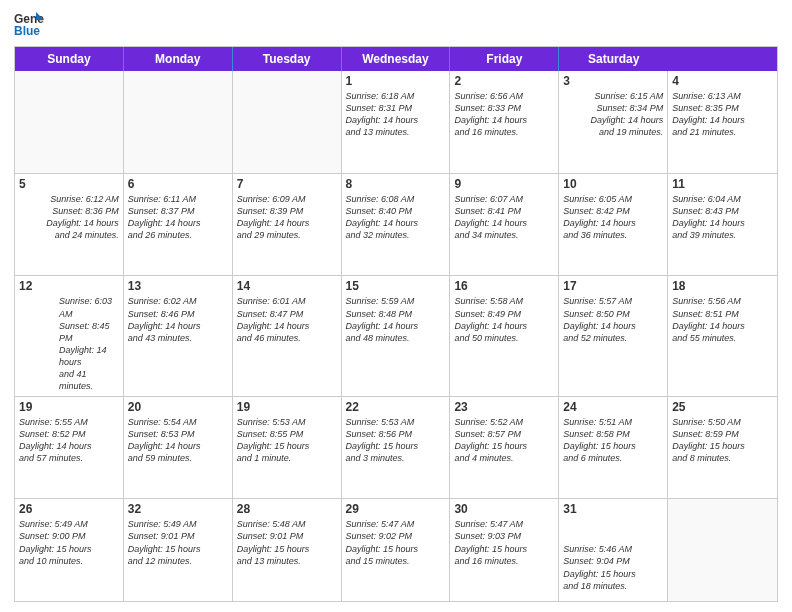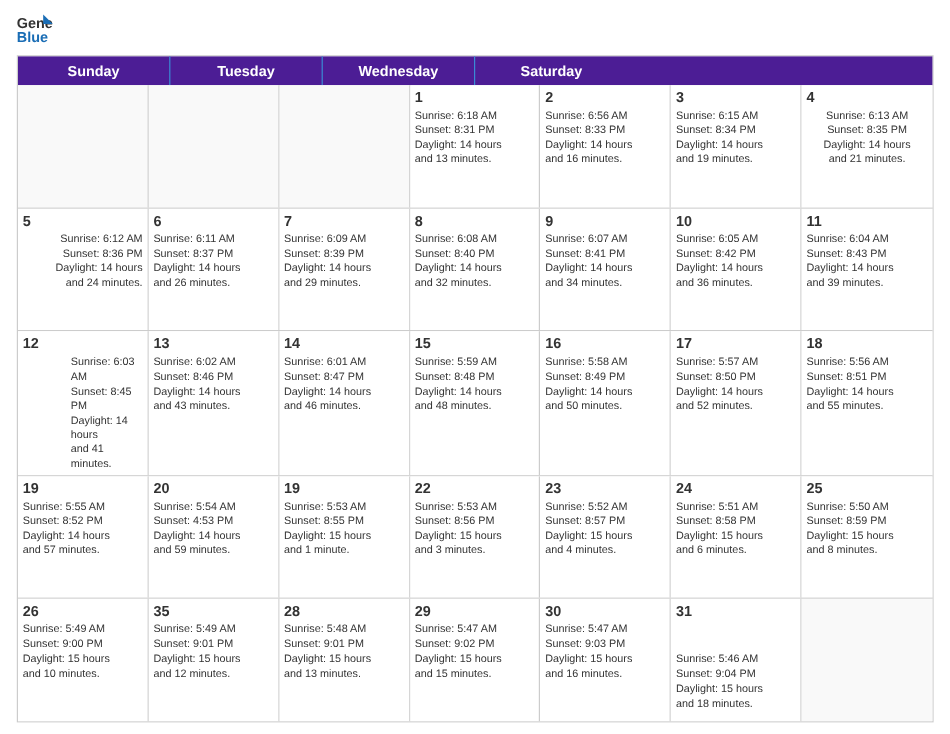--- a/index.html
+++ b/index.html
@@ -46,22 +46,22 @@
       color: #555;
     }
     .calendar {
       flex: 1;
       display: flex;
       flex-direction: column;
       border: 1px solid #ccc;
     }
     .cal-header {
       display: grid;
-      grid-template-columns: repeat(6, 1fr);
-      background: #4c1d95;
+      grid-template-columns: repeat(7, 1fr);
+      background: #6d28d9;
     }
     .cal-header-cell {
       color: #fff;
       font-size: 12px;
       font-weight: bold;
       text-align: center;
       padding: 5px 2px;
       border-right: 1px solid #3a8ad4;
     }
     .cal-header-cell:last-child { border-right: none; }
@@ -91,20 +91,21 @@
     .day-num {
       font-size: 12px;
       font-weight: bold;
       margin-bottom: 2px;
       display: block;
     }
     .cell-text {
       font-size: 9px;
       line-height: 1.35;
       color: #333;
+      font-style: italic;
     }
   </style>
 </head>
 <body>
 
 <div class="page">
   <div class="header">
     <div class="logo">
       <svg class="logo-icon" viewBox="0 0 30 28">
         <text x="0" y="13" font-size="12" font-weight="bold" fill="#333">General</text>
@@ -114,22 +115,24 @@
     </div>
     <div class="title-block">
       <div class="month-title"></div>
       <div class="subtitle"></div>
     </div>
   </div>
 
   <div class="calendar">
     <div class="cal-header">
     <div class="cal-header-cell">Sunday</div>
+        <div class="cal-header-cell">Monday</div>
         <div class="cal-header-cell">Tuesday</div>
         <div class="cal-header-cell">Wednesday</div>
+        <div class="cal-header-cell">Friday</div>
         <div class="cal-header-cell">Saturday</div>
       </div>
     <div class="cal-body">
     <div class="cal-row">
           <div class="cal-cell empty"></div>
           <div class="cal-cell empty"></div>
           <div class="cal-cell empty"></div>
           <div class="cal-cell">
             <span class="day-num">1</span>
             <div class="cell-text" style="white-space: pre-line;">Sunrise: 6:18 AM
@@ -139,28 +142,28 @@
           </div>
           <div class="cal-cell">
             <span class="day-num">2</span>
             <div class="cell-text" style="white-space: pre-line;">Sunrise: 6:56 AM
 Sunset: 8:33 PM
 Daylight: 14 hours
 and 16 minutes.</div>
           </div>
           <div class="cal-cell">
             <span class="day-num">3</span>
-            <div class="cell-text" style="white-space: pre-line;">Sunrise: 6:15 AM
+            <div class="cell-text" style="white-space: pre-line; text-align: right;">Sunrise: 6:15 AM
 Sunset: 8:34 PM
 Daylight: 14 hours
 and 19 minutes.</div>
           </div>
           <div class="cal-cell">
             <span class="day-num">4</span>
-            <div class="cell-text" style="white-space: pre-line; text-align: center;">Sunrise: 6:13 AM
+            <div class="cell-text" style="white-space: pre-line;">Sunrise: 6:13 AM
 Sunset: 8:35 PM
 Daylight: 14 hours
 and 21 minutes.</div>
           </div>
         </div>
         <div class="cal-row">
           <div class="cal-cell">
             <span class="day-num">5</span>
             <div class="cell-text" style="white-space: pre-line; text-align: right;">Sunrise: 6:12 AM
 Sunset: 8:36 PM
@@ -265,21 +268,21 @@
           <div class="cal-cell">
             <span class="day-num">19</span>
             <div class="cell-text" style="white-space: pre-line;">Sunrise: 5:55 AM
 Sunset: 8:52 PM
 Daylight: 14 hours
 and 57 minutes.</div>
           </div>
           <div class="cal-cell">
             <span class="day-num">20</span>
             <div class="cell-text" style="white-space: pre-line;">Sunrise: 5:54 AM
-Sunset: 4:53 PM
+Sunset: 8:53 PM
 Daylight: 14 hours
 and 59 minutes.</div>
           </div>
           <div class="cal-cell">
             <span class="day-num">19</span>
             <div class="cell-text" style="white-space: pre-line;">Sunrise: 5:53 AM
 Sunset: 8:55 PM
 Daylight: 15 hours
 and 1 minute.</div>
           </div>
@@ -314,21 +317,21 @@
         </div>
         <div class="cal-row">
           <div class="cal-cell">
             <span class="day-num">26</span>
             <div class="cell-text" style="white-space: pre-line;">Sunrise: 5:49 AM
 Sunset: 9:00 PM
 Daylight: 15 hours
 and 10 minutes.</div>
           </div>
           <div class="cal-cell">
-            <span class="day-num">35</span>
+            <span class="day-num">32</span>
             <div class="cell-text" style="white-space: pre-line;">Sunrise: 5:49 AM
 Sunset: 9:01 PM
 Daylight: 15 hours
 and 12 minutes.</div>
           </div>
           <div class="cal-cell">
             <span class="day-num">28</span>
             <div class="cell-text" style="white-space: pre-line;">Sunrise: 5:48 AM
 Sunset: 9:01 PM
 Daylight: 15 hours

